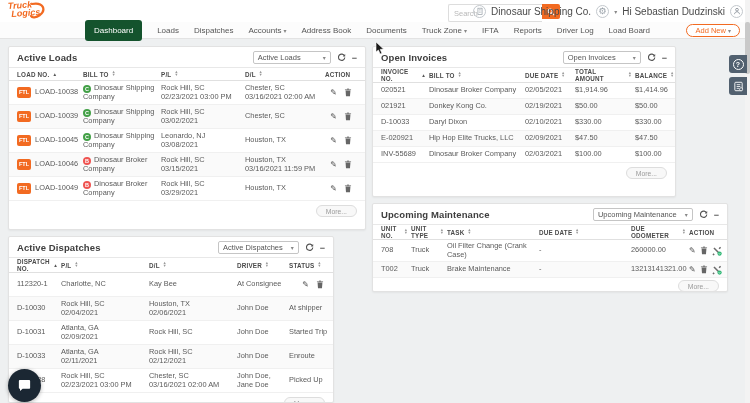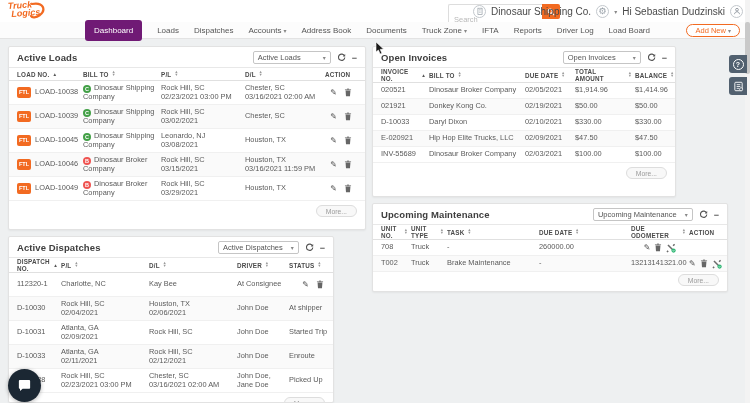--- a/index.html
+++ b/index.html
@@ -6,35 +6,35 @@
 html,body{width:750px;height:403px;overflow:hidden;background:#eef0f1;
   font-family:"Liberation Sans","DejaVu Sans",sans-serif;position:relative;color:#555}
 
 .topbar{position:absolute;left:0;top:0;width:750px;height:22px;background:#fff;z-index:5}
 .logo{position:absolute;left:8px;top:1px;color:#f26a21;font-weight:bold;font-style:italic;
   font-size:9px;line-height:8px;transform:rotate(-4deg)}
 .logo .l2{margin-left:3px}
 .logo-swoosh{position:absolute;left:30px;top:2px}
 .searchwrap{position:absolute;left:448px;top:4px;display:flex;height:15px}
 .searchwrap input{width:94px;height:15px;border:1px solid #ddd;border-right:none;
-  font-size:7.5px;padding:14px 5px;color:#666;outline:none;border-radius:2px 0 0 2px;font-family:inherit}
+  font-size:7.5px;padding:8px 5px;color:#666;outline:none;border-radius:2px 0 0 2px;font-family:inherit}
 .searchwrap input::placeholder{color:#b9b9b9}
 .searchbtn{width:18px;height:15px;background:#f26a21;border:none;border-radius:0 2px 2px 0;
   display:flex;align-items:center;justify-content:center;cursor:pointer}
 .topright{position:absolute;right:7px;top:0;height:22px;display:flex;align-items:center;gap:5px}
 .topright .txt{font-size:10px;color:#4a4a4a;white-space:nowrap}
 .circ-ic{width:13px;height:13px;border:1px solid #c3c8cd;border-radius:50%;
   display:flex;align-items:center;justify-content:center;font-size:8px;color:#98a0a8}
 .caret{font-size:6px;color:#888}
 
 .nav{position:absolute;left:0;top:22px;width:750px;height:17px;background:#fcfcfc;
   border-bottom:1px solid #e3e3e3;display:flex;align-items:center;z-index:5}
 .nav-items{display:flex;align-items:center;gap:15px;margin-left:85px}
 .nav-item{font-size:8px;color:#555;white-space:nowrap;cursor:pointer}
-.nav-item.active{background:#701a75;color:#fff;border-radius:3px;padding:6px 9px}
+.nav-item.active{background:#14532d;color:#fff;border-radius:3px;padding:6px 9px}
 .nav-item .caret{margin-left:2px}
 .addnew{margin-left:auto;margin-right:10px;border:1px solid #f26a21;color:#f26a21;background:#fff;
   border-radius:8px;font-size:7.5px;padding:1px 8px;cursor:pointer;white-space:nowrap;font-family:inherit}
 
 .panel{position:absolute;background:#fff;border:1px solid #e2e2e2;border-radius:2px;
   box-shadow:0 1px 2px rgba(0,0,0,.05);overflow:hidden}
 #panel-loads{left:8px;top:46px;width:358px;height:184px}
 #panel-dispatches{left:8px;top:236px;width:326px;height:167px}
 #panel-invoices{left:372px;top:46px;width:304px;height:151px}
 #panel-maintenance{left:372px;top:203px;width:356px;height:89px}
@@ -585,20 +585,21 @@
         </div>
         <div class="th">
           <span>ACTION</span>
         </div>
       </div>
     </div>
   <div class="tbody" id="mnt-body">
       <div class="trow g-mnt">
         <div class="cell">708</div>
         <div class="cell">Truck</div>
+        <div class="cell">Oil Filter Change (Crank Case)</div>
         <div class="cell">-</div>
         <div class="cell r">260000.00</div>
         <div class="actions" style="gap: 4px;">
           <span class="icon-edit">✎</span>
           <svg width="8" height="9" viewBox="0 0 12 13" style="cursor:pointer">
             <path d="M2.4 3.6h7.2l-.6 8.4H3z" fill="#666"></path>
             <rect x="1.4" y="1.9" width="9.2" height="1.1" fill="#666"></rect>
             <rect x="4.4" y=".7" width="3.2" height="1.4" fill="#666"></rect>
           </svg>
           <svg width="10" height="10" viewBox="0 0 14 14" style="cursor:pointer">

